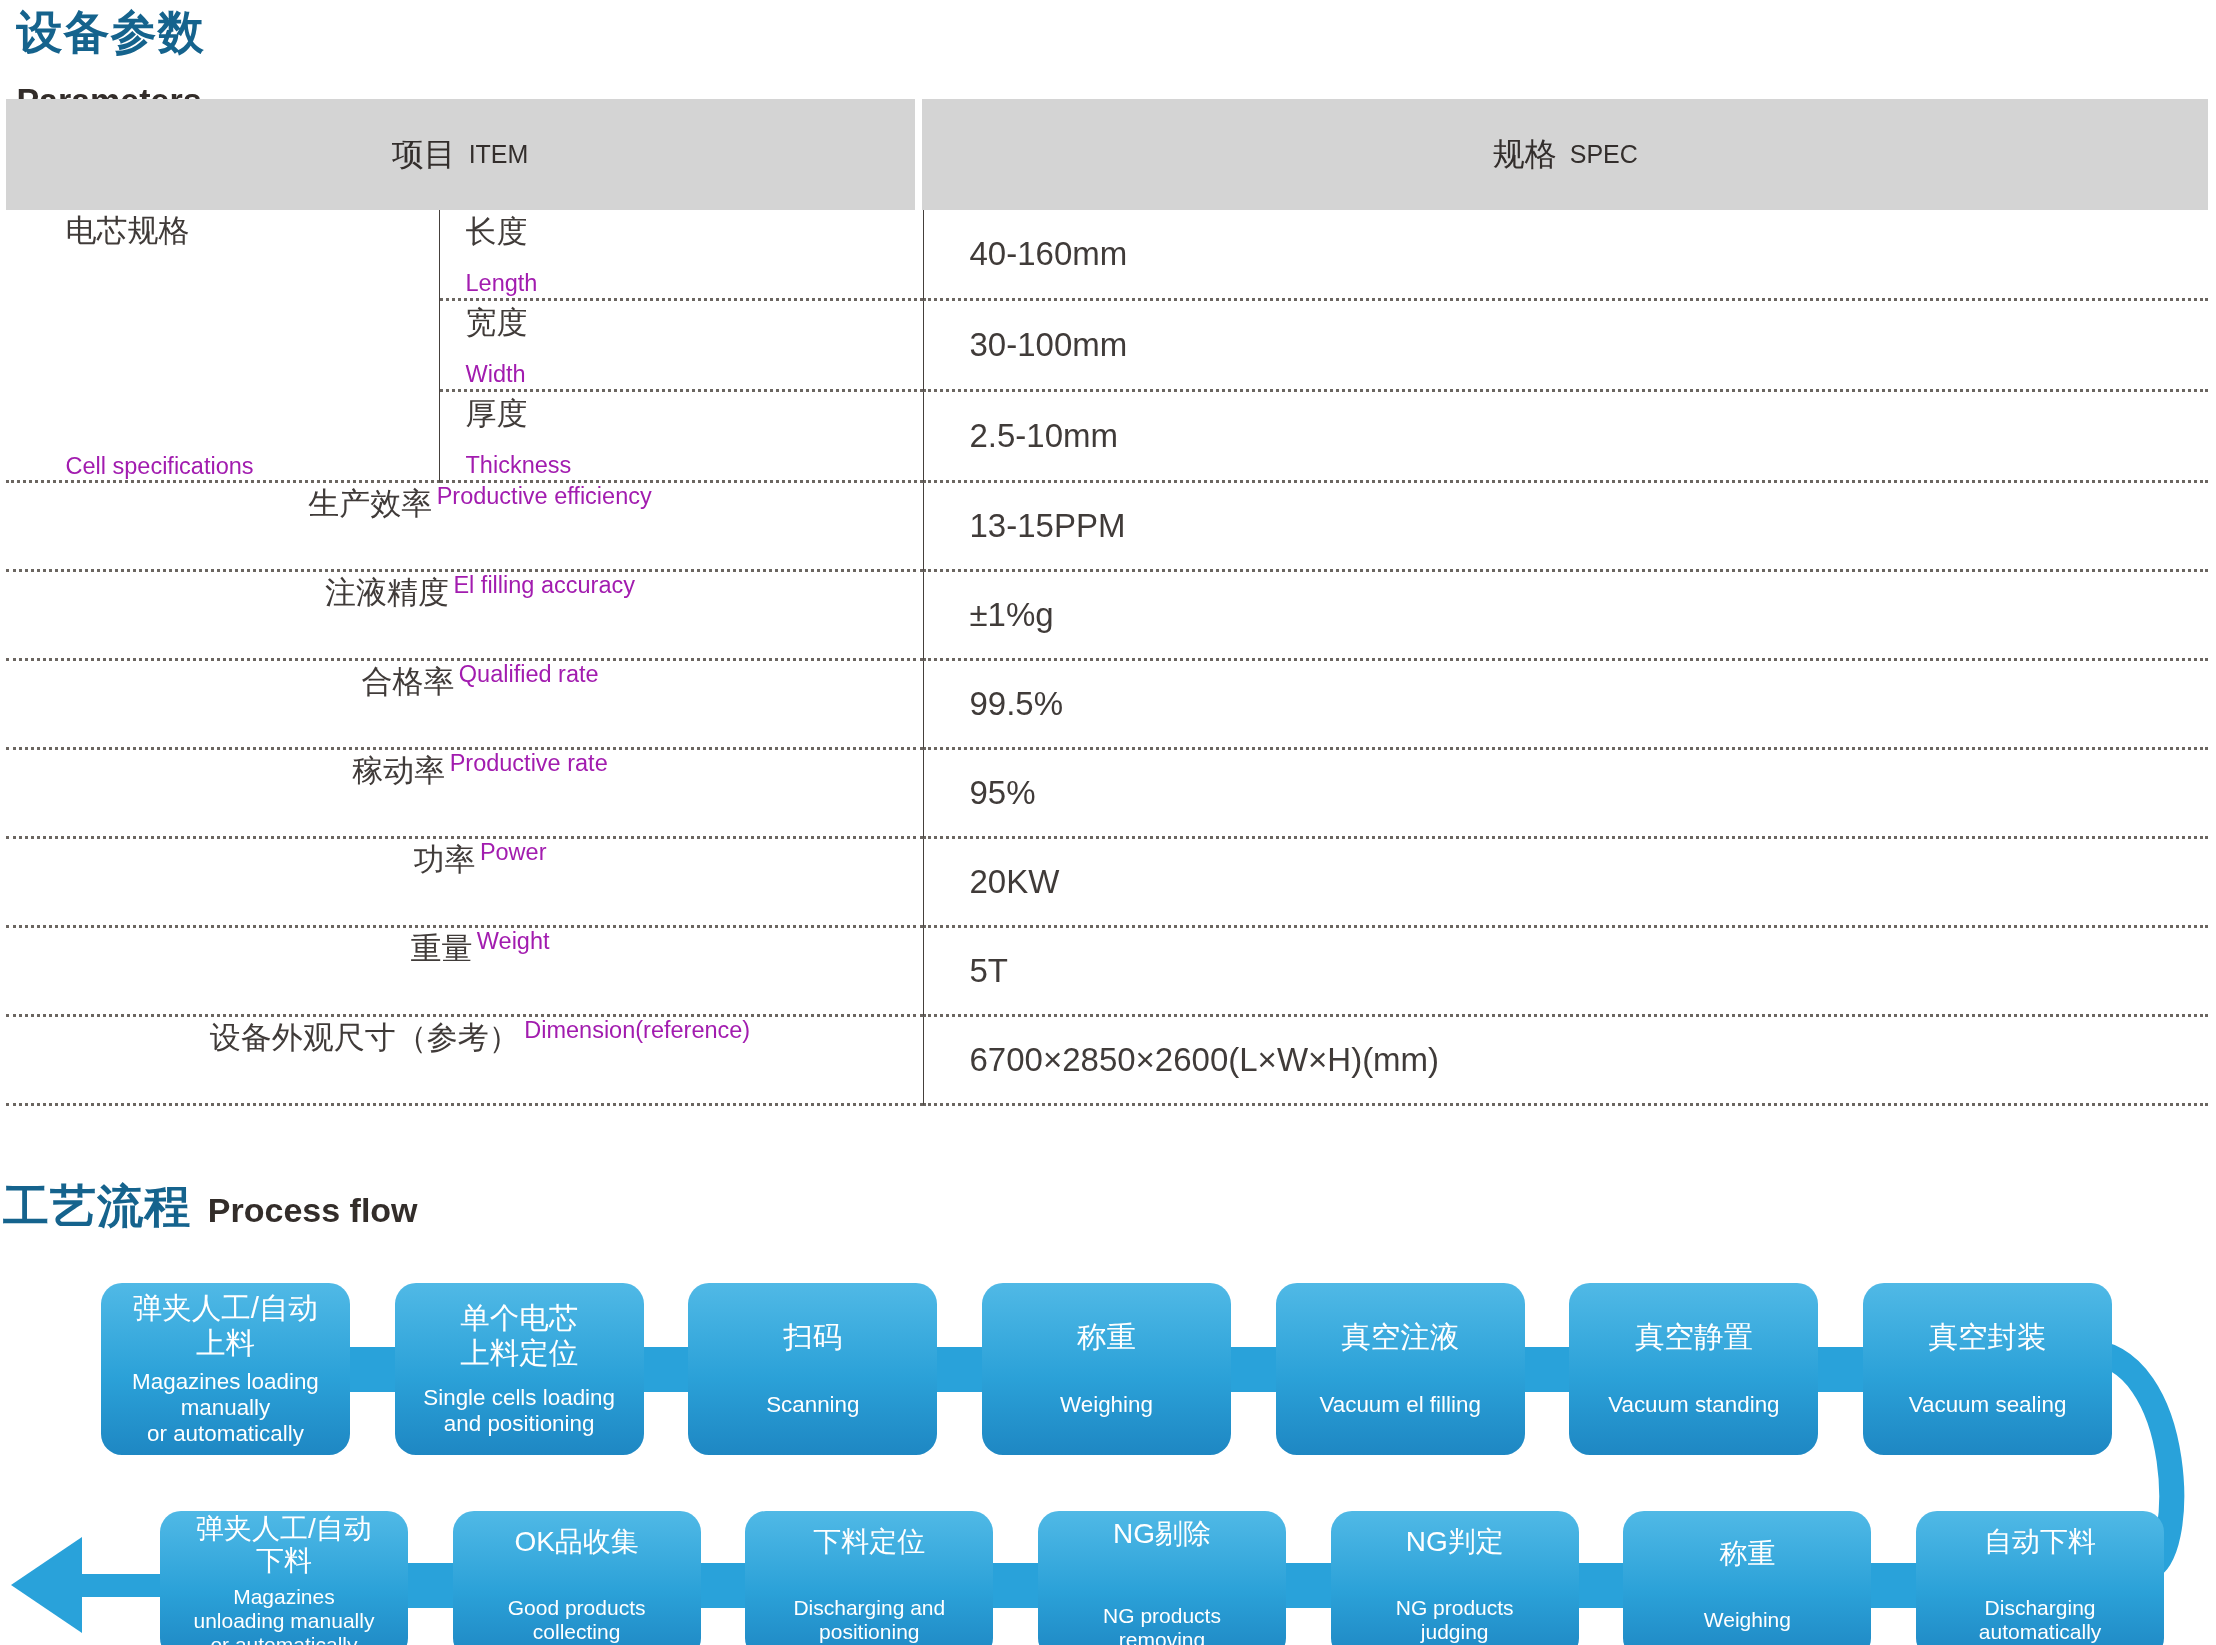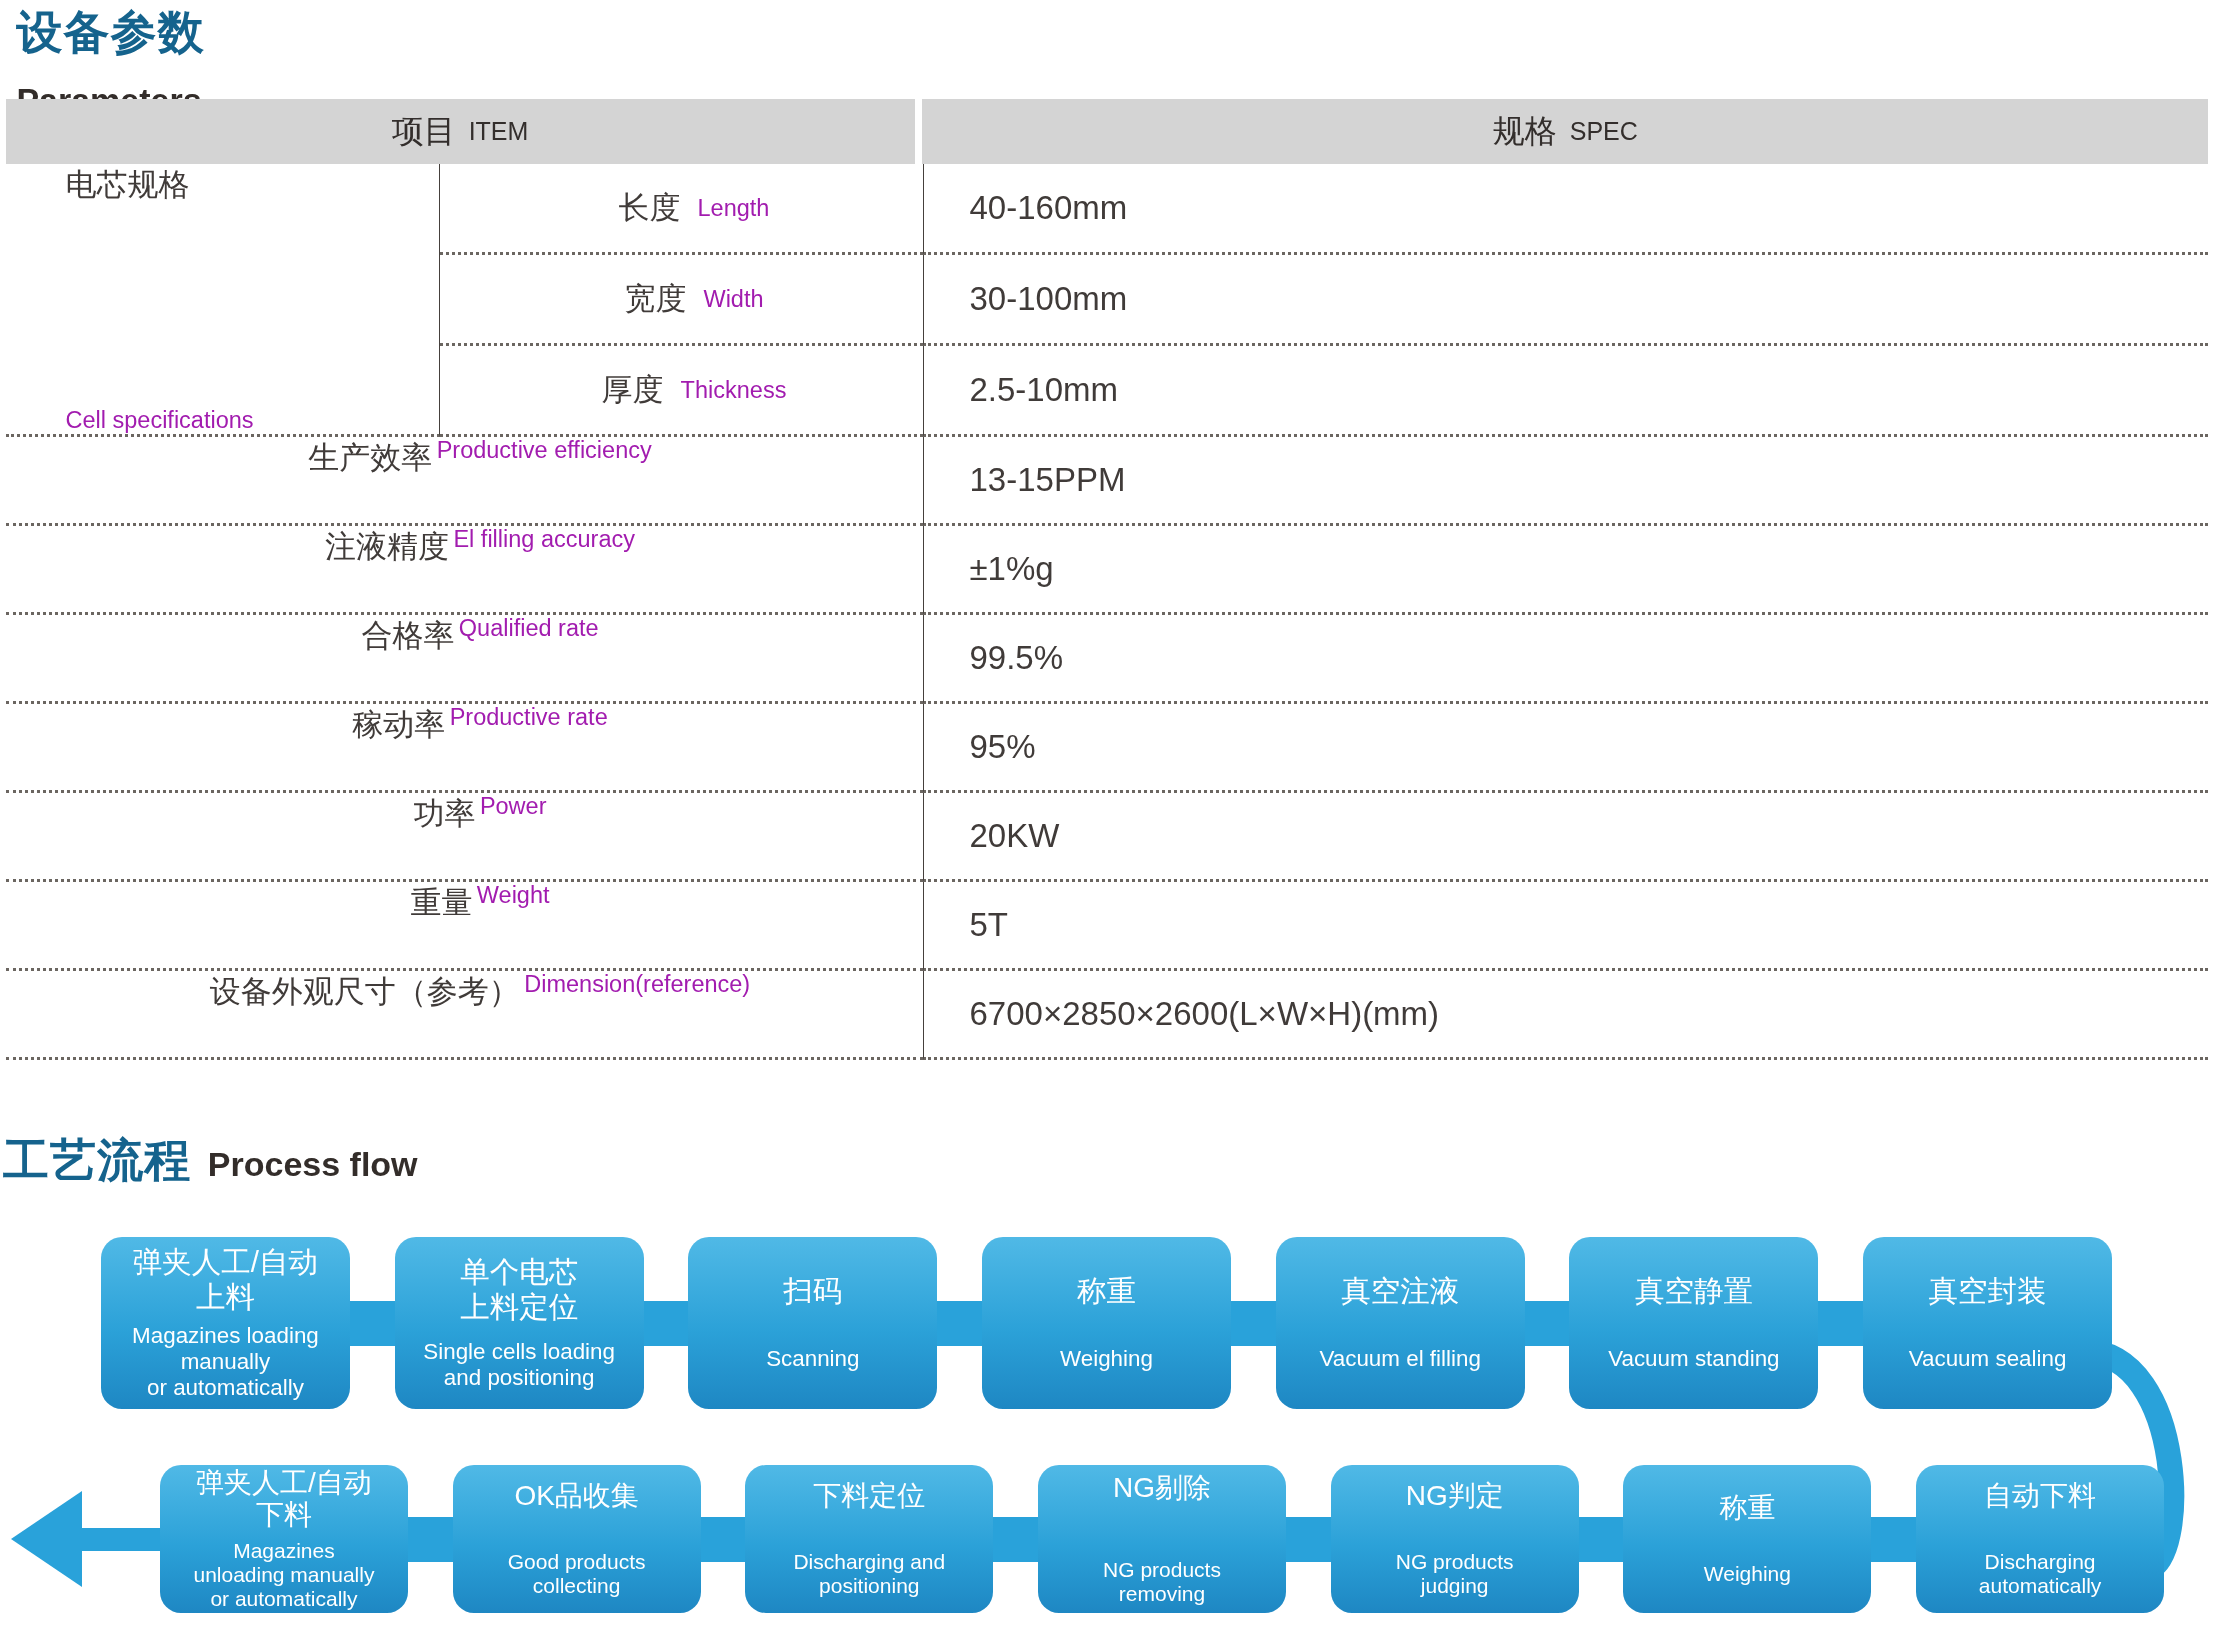--- a/index.html
+++ b/index.html
@@ -12,36 +12,36 @@
   .sec-title .t-zh { font-weight:bold; color:#15638d; letter-spacing:1.1px; }
   .sec-title .t-en { font-weight:bold; color:#332d2a; }
   .sec1 { padding:2.2px 0 0 16.4px; height:61px;flex-direction:column; }
   .sec1 .t-zh { font-size:46px; }
   .sec1 .t-en { font-size:34px; }
   .sec2 { margin-top:70px; height:56px; padding-left:3px; }
   .sec2 .t-zh { font-size:46px; }
   .sec2 .t-en { font-size:34px; }
 
   
-  .thead { margin:38px 7.6px 0 5.5px; height:65px; display:flex; gap:7.6px; }
+  .thead { margin:38px 7.6px 0 5.5px; height:111px; display:flex; gap:7.6px; }
   .th { background:#d4d4d4; display:flex; align-items:center; justify-content:center; gap:13px; color:#332e2c; }
   .th-left { width:909px; }
   .th-right { flex:1; }
   .th .h-zh { font-size:32px; }
   .th .h-en { font-size:25px; }
 
   
   .tbody { margin:0 7.6px 0 5.5px; display:grid;
            grid-template-columns:434px 483px 1fr;
            grid-template-rows:91px 91px 91px repeat(7,89px); }
   .cell { border-bottom:3.3px dotted #6b6661; }
   .cell-group { grid-row:1/4; grid-column:1; border-right:1.6px solid #45403c;
                 display:flex; flex-direction:column; justify-content:space-between; gap:8px; padding-left:60px; }
   .cell-item { grid-column:1/3; display:flex; flex-direction:row; justify-content:center; gap:4.4px; padding-left:32px; }
-  .cell-sub  { grid-column:2; display:flex; flex-direction:row; justify-content:center; gap:17px; padding-left:26px;align-items:center; }
+  .cell-sub  { grid-column:2; display:flex; flex-direction:column; justify-content:center; gap:17px; padding-left:26px; }
   .cell-spec { grid-column:3; border-left:1.6px solid #45403c; display:flex; align-items:center;
                padding-left:46px; font-size:33px; color:#403b39; }
   .zh-l { font-size:31px; color:#403b39; }
   .en-l { font-size:23.5px; color:#a21caf; }
 
   
   .flow-top    { margin:51px 104px 0 101px; height:172px; display:flex; }
   .flow-bottom { margin:56px 52px 0 11px;  height:148px; display:flex; }
   .fbox { flex:1; position:relative; z-index:1; border-radius:21px; color:#ffffff;
           background:linear-gradient(180deg,#50b9e6 0%, #2ba1d8 55%, #1e87c3 100%);

